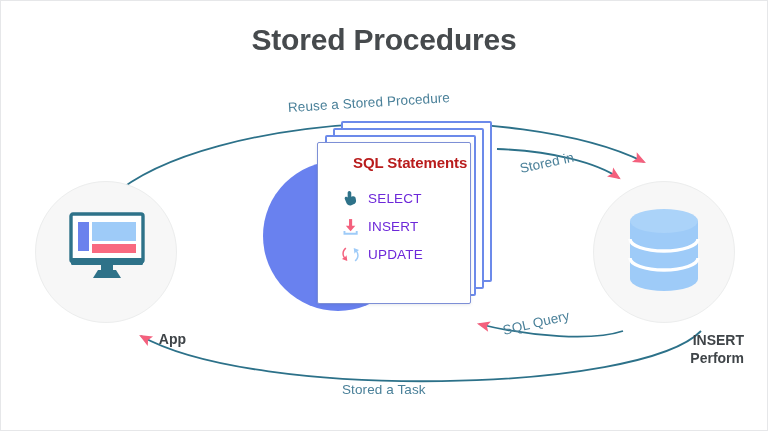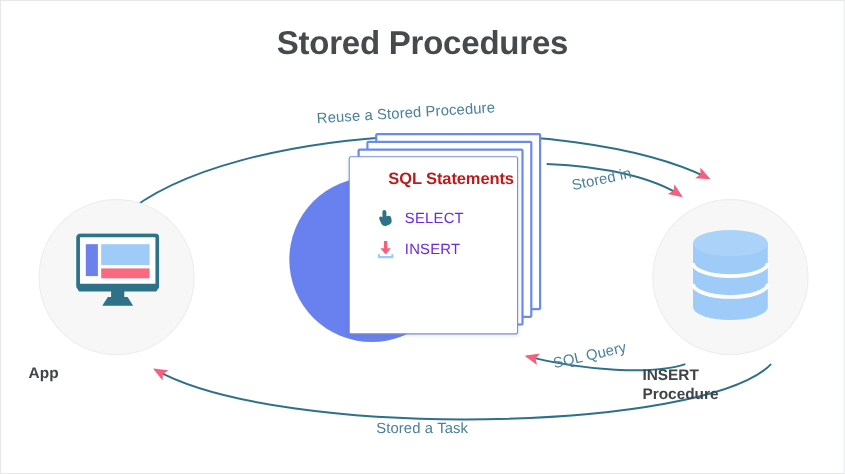--- a/index.html
+++ b/index.html
@@ -40,21 +40,21 @@
     position: absolute;
     border-radius: 50%;
     background: #f7f7f7;
     border: 1px solid #eceded;
   }
   #app-circle   { left: 34px;  top: 180px; width: 142px; height: 142px; }
   #db-circle    { left: 592px; top: 180px; width: 142px; height: 142px; }
 
   .node-label {
     position: absolute;
-    text-align: left;
+    text-align: right;
     font-size: 14px;
     font-weight: bold;
     color: #3f4448;
     line-height: 1.28;
     width: 160px;
   }
   #app-label { left: 25px;  top: 330px; }
   #db-label  { left: 583px; top: 331px; }
 
   
@@ -174,21 +174,21 @@
   <div id="dbicon">
     <svg viewBox="0 0 76 84" width="76" height="84">
       <path d="M4 13 h68 v58 a34 12 0 0 1 -68 0 z" fill="#9ecbf8"></path>
       <ellipse cx="38" cy="13" rx="34" ry="12" fill="#abd3f9"></ellipse>
       <path d="M4 31 a34 12 0 0 0 68 0" fill="none" stroke="#ffffff" stroke-width="3.4"></path>
       <path d="M4 50 a34 12 0 0 0 68 0" fill="none" stroke="#ffffff" stroke-width="3.4"></path>
     </svg>
   </div>
   <div id="db-label" class="node-label">
     <div>INSERT</div>
-    <div>Procedure</div>
+    <div>Perform</div>
   </div>
 
   <div id="blue-circle"></div>
 
   <div id="card4" class="card"></div>
   <div id="card3" class="card"></div>
   <div id="card2" class="card"></div>
   <div id="card1" class="card"></div>
 
   <div id="card-title">SQL Statements</div>
@@ -208,20 +208,31 @@
     <span class="stmt-icon">
       <svg viewBox="0 0 22 22" width="19" height="19">
         <rect x="9.3" y="2.4" width="3.6" height="9" fill="#f4607d"></rect>
         <path d="M5.6 10 L16.6 10 L11.1 16.6 Z" fill="#f4607d"></path>
         <path d="M4 16.2 v3.2 h14.2 v-3.2" fill="none" stroke="#9ecbf8" stroke-width="2.2"></path>
       </svg>
     </span>
     <span class="stmt-text">INSERT</span>
   </div>
 
+  <div id="row2" class="stmt-row">
+    <span class="stmt-icon">
+      <svg viewBox="0 0 22 22" width="19" height="19">
+        <path d="M6.2 4.4 C3.0 6.6 2.3 11.0 4.6 14.2 L6.4 12.0 L7.3 18.6 L1.1 16.2 L3.1 14.9
+                 C0.4 11.0 1.3 5.8 5.1 3.0 Z" fill="#f4607d"></path>
+        <path d="M15.8 17.6 C19.0 15.4 19.7 11.0 17.4 7.8 L15.6 10.0 L14.7 3.4 L20.9 5.8 L18.9 7.1
+                 C21.6 11.0 20.7 16.2 16.9 19.0 Z" fill="#9ecbf8"></path>
+      </svg>
+    </span>
+    <span class="stmt-text">UPDATE</span>
+  </div>
 
 
   <div id="lbl-reuse" class="edge-label">Reuse a Stored Procedure</div>
   <div id="lbl-stored" class="edge-label">Stored in</div>
   <div id="lbl-query" class="edge-label">SQL Query</div>
   <div id="lbl-task" class="edge-label">Stored a Task</div>
 
 </div>
 
 </body></html>

